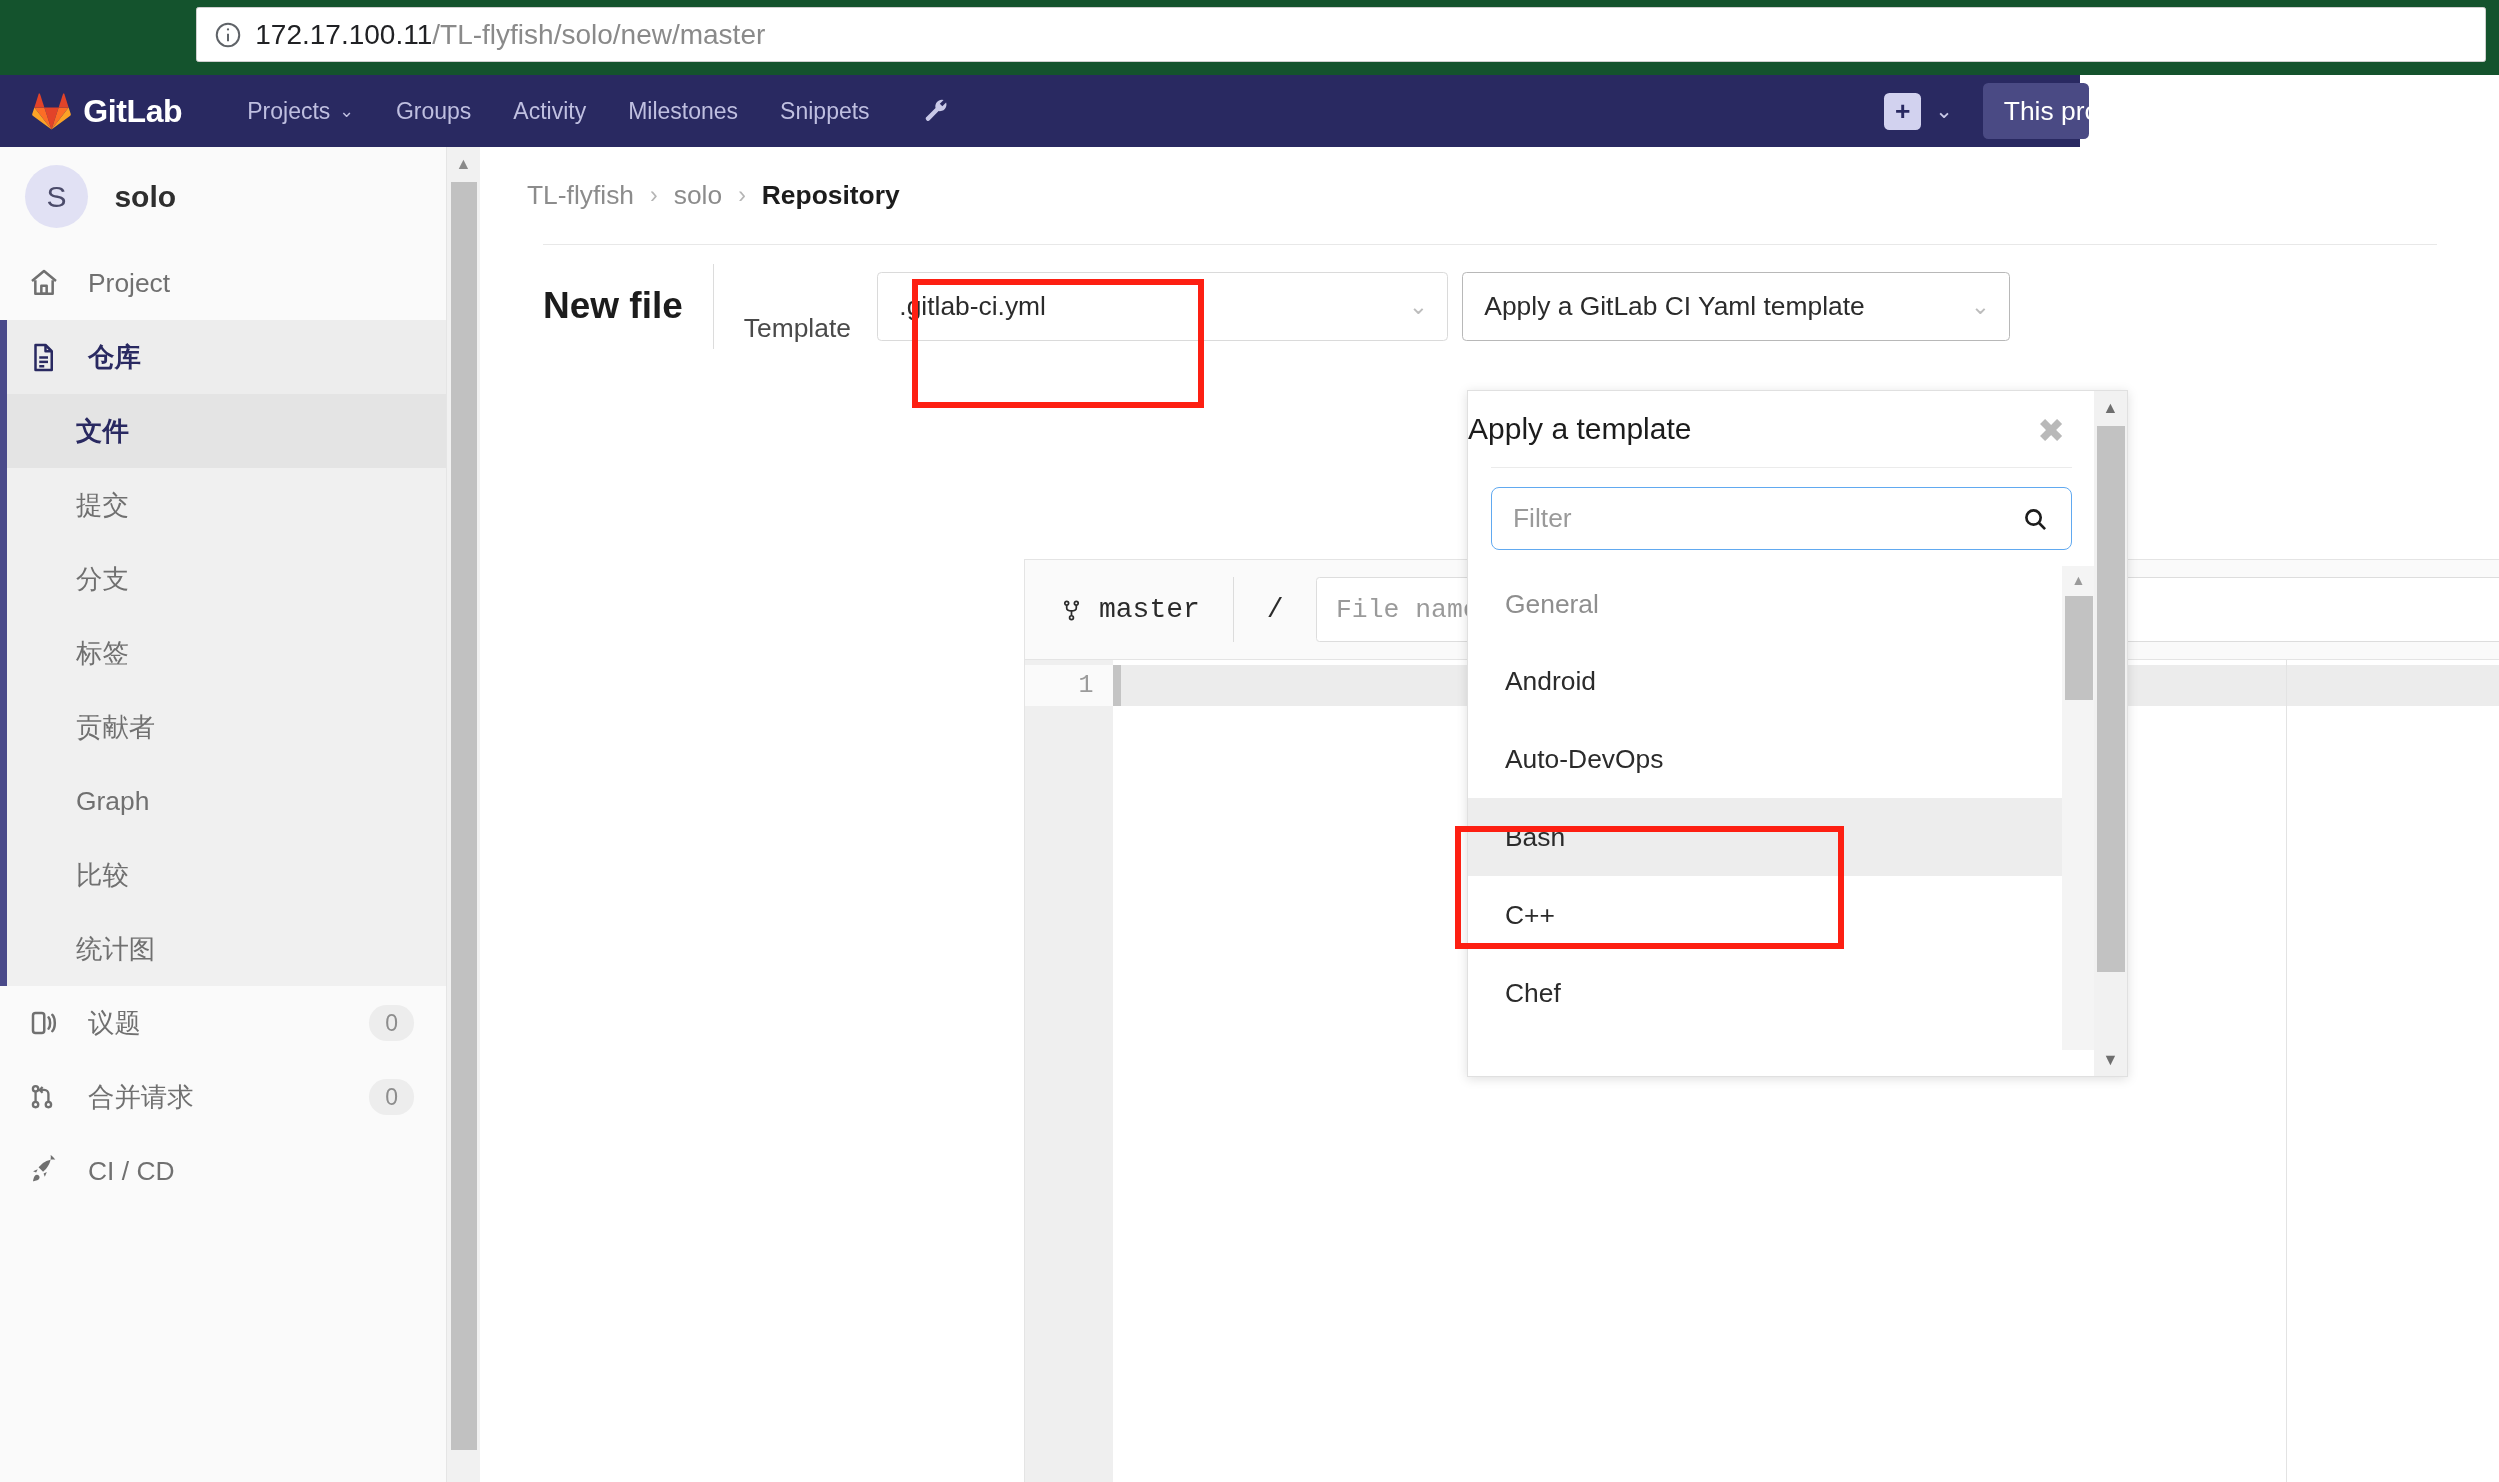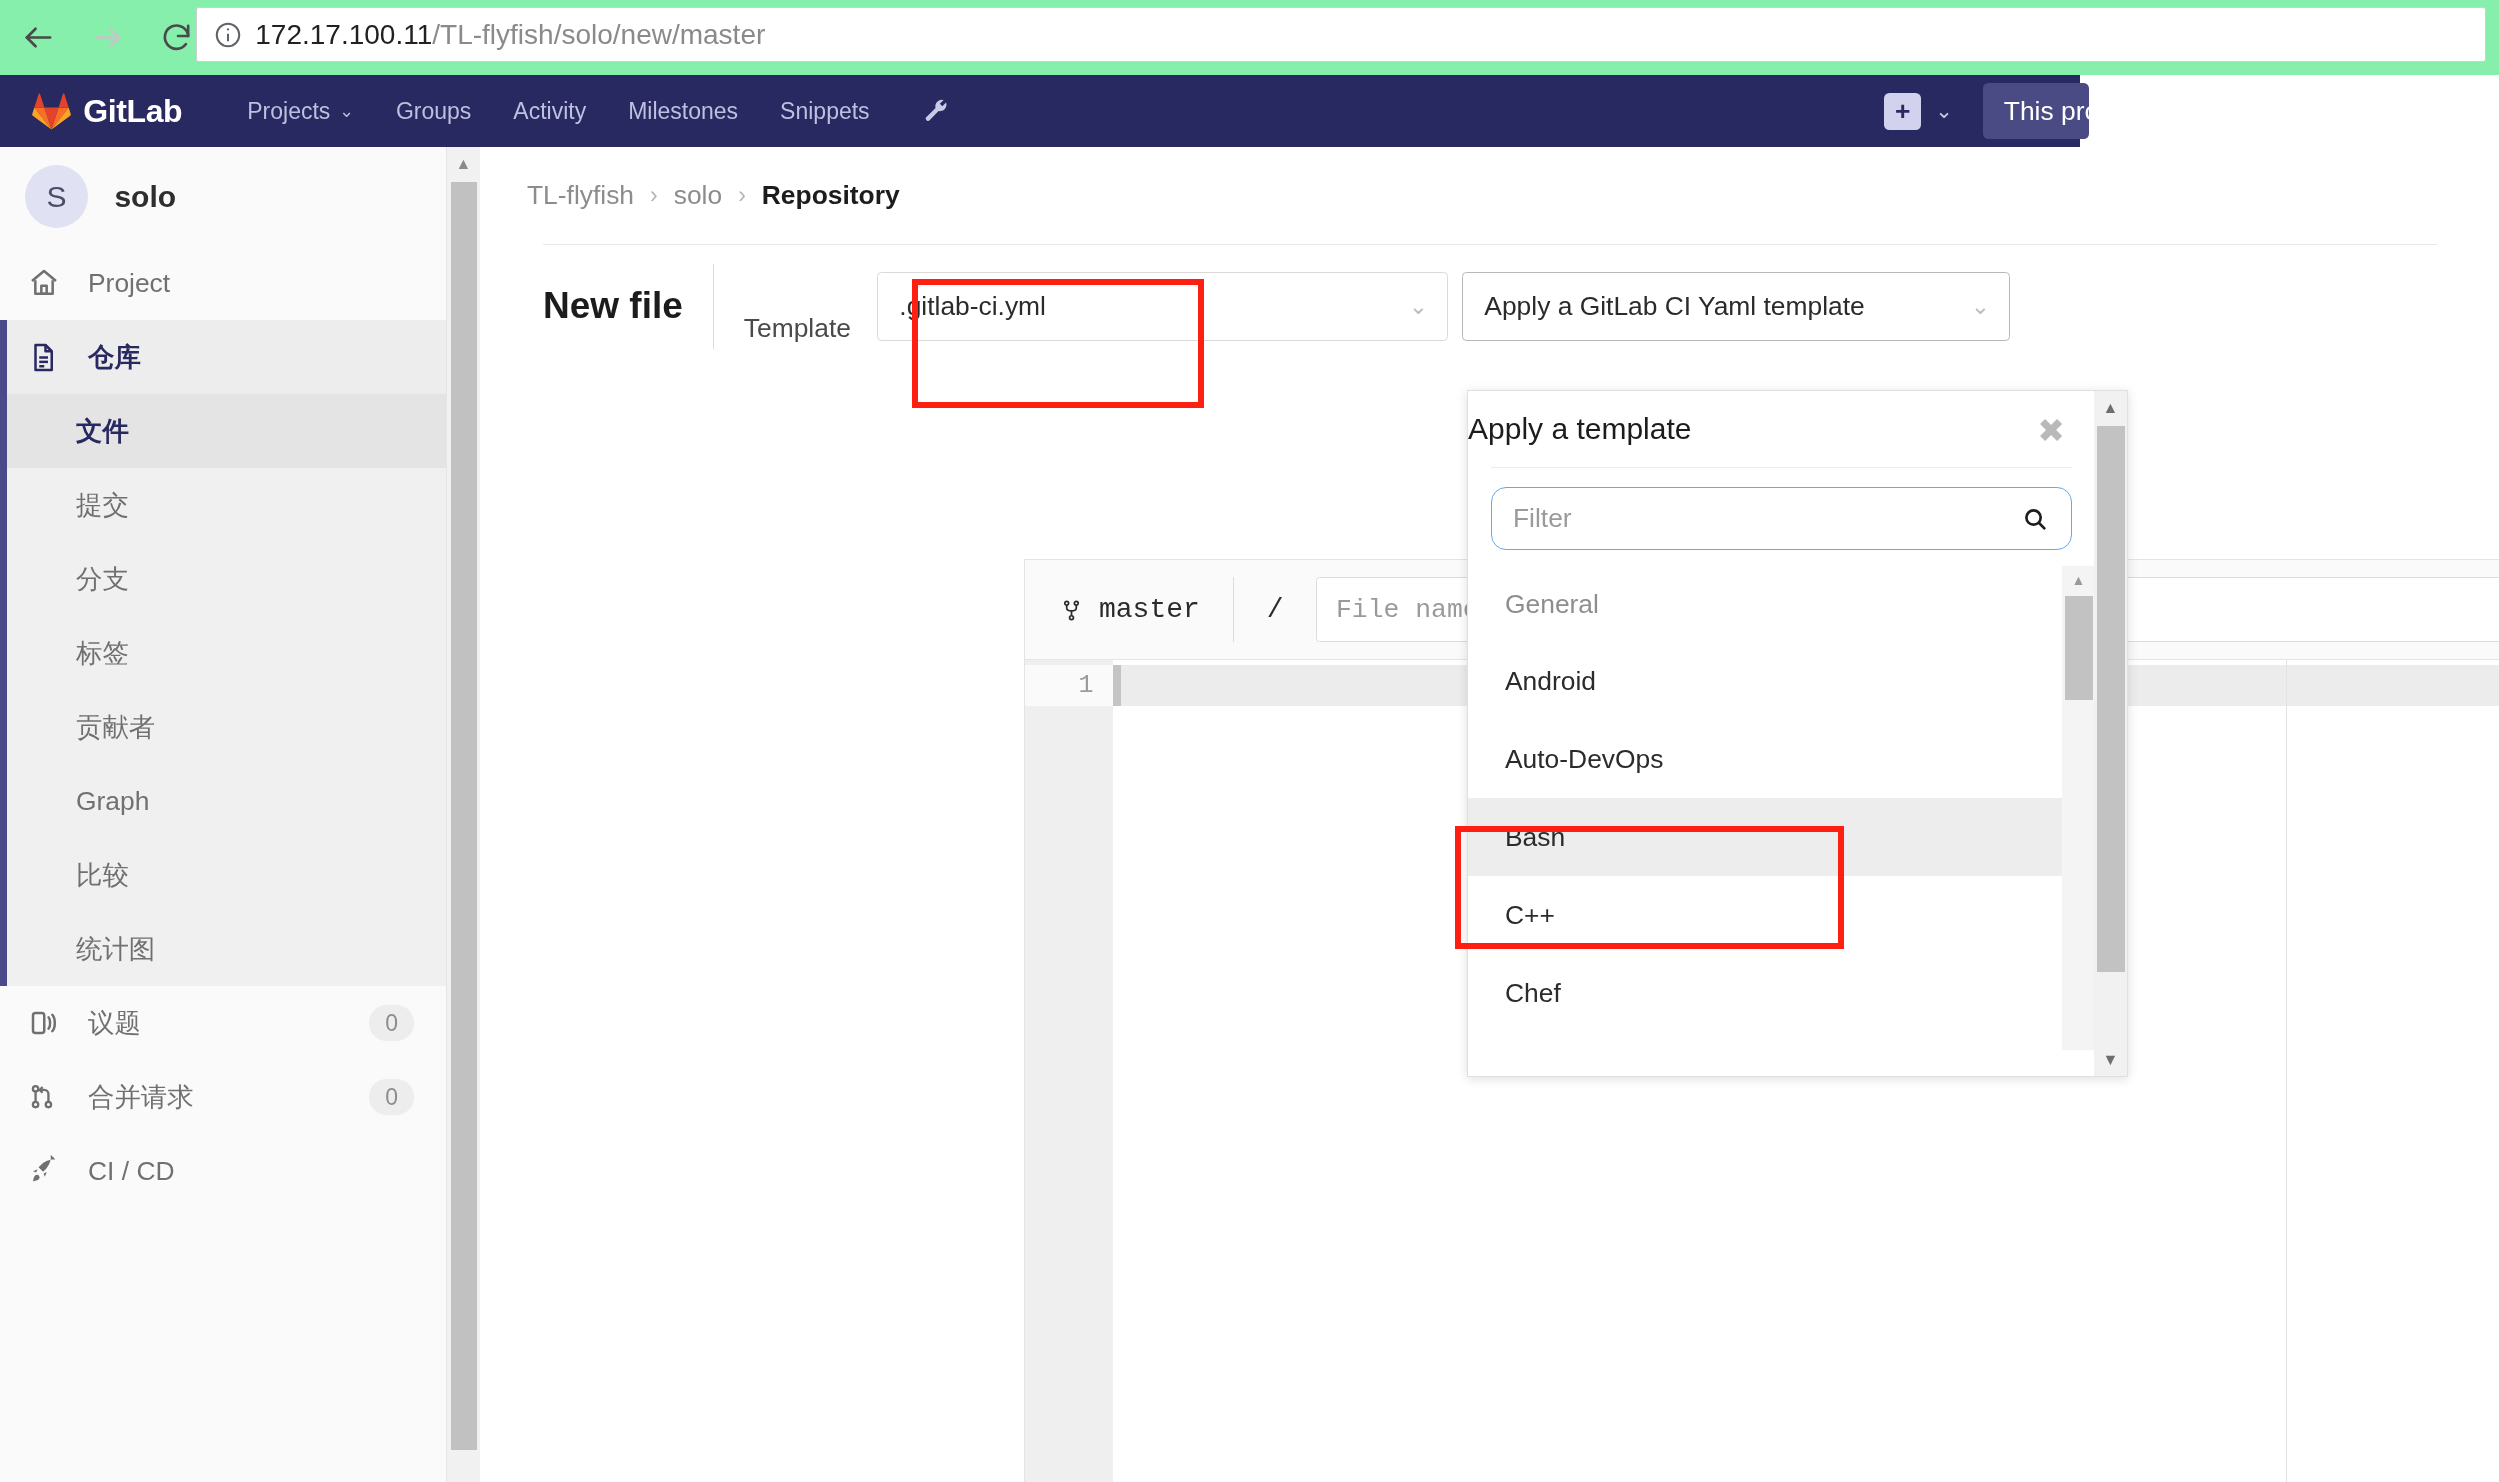--- a/index.html
+++ b/index.html
@@ -6,22 +6,22 @@
   html, body {
     width: 2500px; height: 1482px;
     font-family: "Liberation Sans", sans-serif;
     background: #ffffff;
     overflow: hidden;
   }
 
   
   #browser-chrome {
     position: absolute; left: 0; top: 0; width: 2500px; height: 75px;
-    background: #86efac;
-    display: flex; align-items: center;
+    background: #14532d;
+    display: flex; align-items: center; justify-content: center;
   }
   .nav-btn {
     width: 62px; height: 62px; margin-left: 7px;
     display: flex; align-items: center; justify-content: center;
     color: #4a4a4a;
   }
   .nav-btn svg { display: block; }
   .nav-btn.disabled { color: #c6c6c6; }
   #url-bar {
     position: absolute; left: 196px; top: 7px;
@@ -226,21 +226,21 @@
     position: relative; height: 76px; display: flex; align-items: center; justify-content: flex-start;
   }
   #popup-title { font-size: 30px; color: #1c1c1c; }
   #popup-close {
     position: absolute; right: 30px; top: 23px; font-size: 33px;
     color: #b9b9b9; line-height: 1;
   }
   #popup-divider { height: 0.9px; background: #ebebeb; margin: 0 23px; }
   #filter-wrap { padding: 19.4px 23px 16px 23px; }
   #filter-input {
-    position: relative; height: 63px; border: 0.9px solid #61a9f0; border-radius: 15px;
+    position: relative; height: 63px; border: 0.9px solid #61a9f0; border-radius: 8px;
     background: #fff; display: flex; align-items: center; padding-left: 21px;
     font-size: 26.4px; color: #9a9a9a;
   }
   #filter-search-icon { position: absolute; right: 23px; width: 26.4px; height: 26.4px; color: #1c1c1c; }
   #template-list {
     position: relative; height: 484px; overflow: hidden;
   }
   .tl-group {
     height: 76px; display: flex; align-items: center; padding-left: 37px;
     font-size: 26.4px; color: #8e8e8e;

